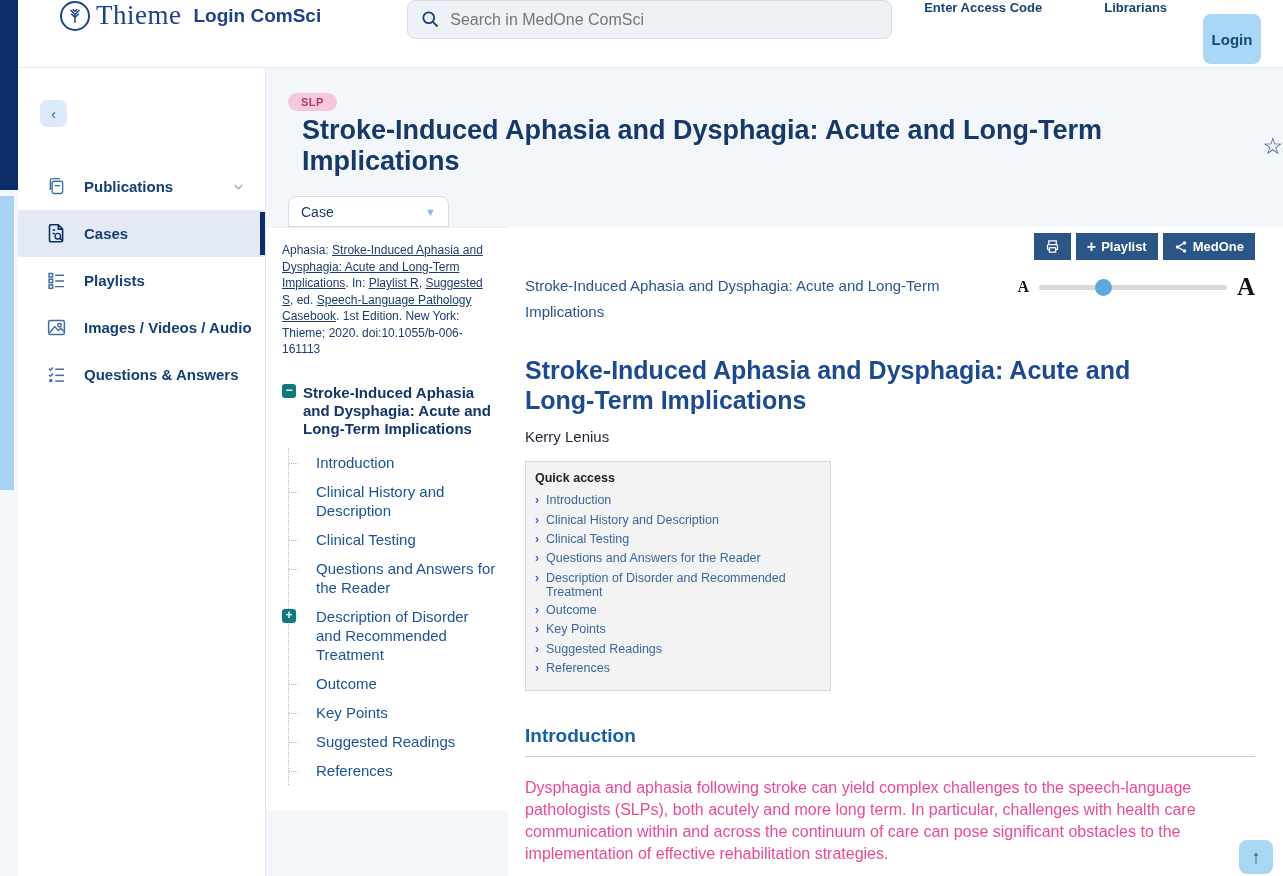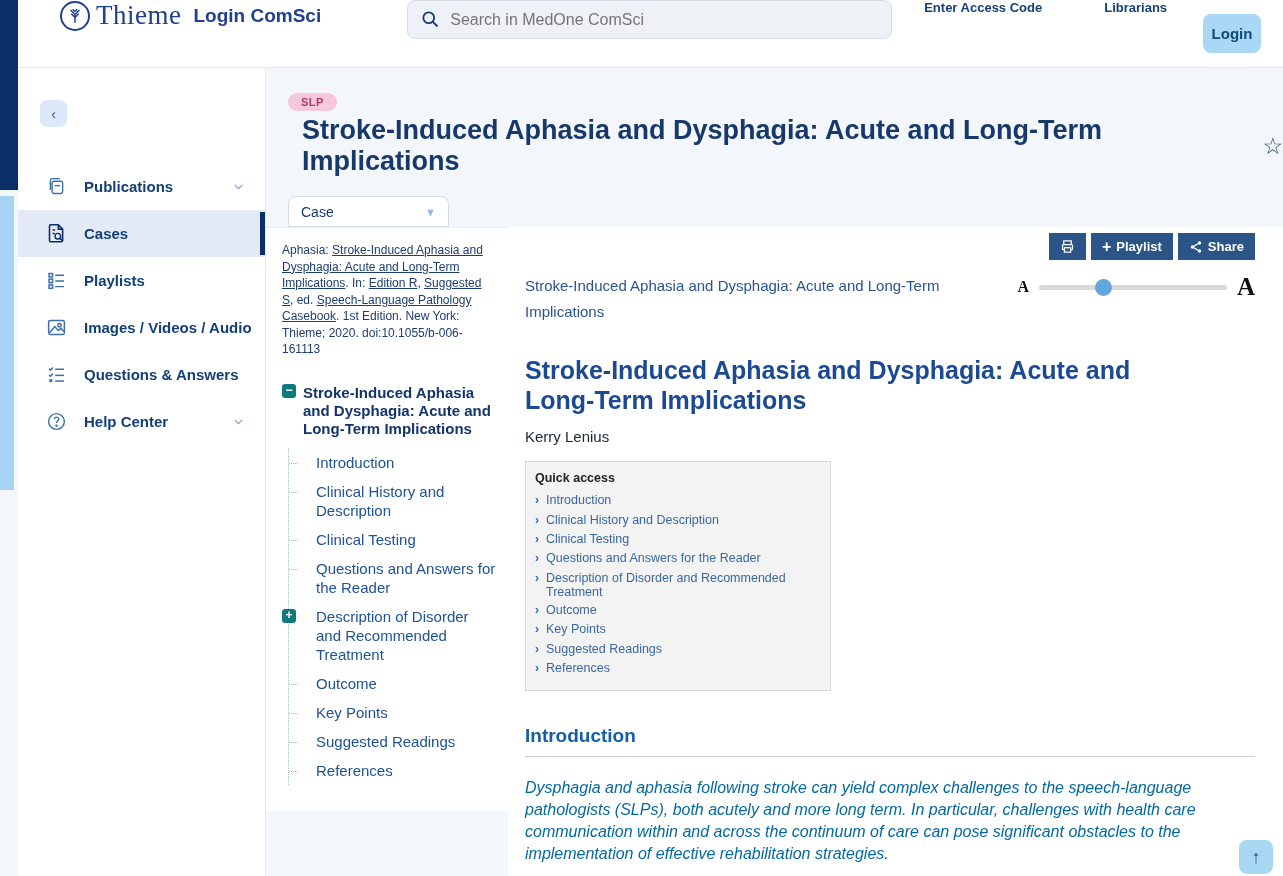--- a/index.html
+++ b/index.html
@@ -15,21 +15,21 @@
   .logo-emblem { width:30px; height:30px; border:2px solid #20408f; border-radius:50%;
     display:flex; align-items:center; justify-content:center; color:#20408f; }
   .logo-thieme { font-family:"Liberation Serif", serif; font-size:27px; color:#20408f; letter-spacing:.5px; }
   .logo-product { font-size:19px; font-weight:700; color:#20408f; margin-left:6px; }
   .search-wrap { position:relative; margin-left:86px; }
   .search-input { width:485px; height:39px; background:#eef1f6; border:1px solid #d9dde6; border-radius:8px;
     padding:0 14px 0 42px; font-size:16px; color:#3d4558; font-family:"Liberation Sans",sans-serif; outline:none; }
   .search-icon { position:absolute; left:13px; top:9px; color:#123d73; }
   .hdr-links { display:flex; align-items:center; gap:62px; margin-left:32px; }
   .hdr-link { font-size:13px; font-weight:700; color:#15417a; text-decoration:none; cursor:pointer; }
-  .login-btn { position:absolute; right:22px; top:14px; width:58px; height:39px; background:#a9d7f5;
+  .login-btn { position:absolute; right:22px; top:14px; width:58px; height:50px; background:#a9d7f5;
     border:none; border-radius:8px; font-size:15px; font-weight:700; color:#124a7a; cursor:pointer;
     font-family:"Liberation Sans",sans-serif; }
 
   
   .sidebar { position:absolute; left:18px; top:68px; bottom:0; width:248px; background:#fff;
     border-right:1px solid #e4e8f0; z-index:4; }
   .collapse-btn { margin:32px 0 36px 22px; width:27px; height:27px; background:#dce9fb; border:none;
     border-radius:7px; color:#2f5a96; font-size:14px; cursor:pointer; }
   .nav-item { position:relative; display:flex; align-items:center; height:47px; padding-left:26px;
     cursor:pointer; color:#17477e; }
@@ -88,21 +88,21 @@
 
   .quick-access { width:306px; background:#f3f3f4; border:1px solid #d8d8d8; margin-top:16px; padding:9px 10px 12px 9px; }
   .qa-title { font-size:12.5px; font-weight:700; color:#222; }
   .qa-list { list-style:none; margin-top:6px; }
   .qa-list li { display:flex; gap:7px; padding:2.2px 0; }
   .qa-chev { color:#2e6cb5; font-weight:700; font-size:12px; line-height:15px; }
   .qa-link { font-size:12.5px; color:#3a679f; cursor:pointer; }
 
   .section { margin-top:34px; }
   .section-heading { font-size:19px; font-weight:600; color:#135fa9; padding-bottom:9px; border-bottom:1px solid #c9ced6; }
-  .section p { margin-top:20px; font-size:16px; line-height:22px; color:#0369a1;font-style:italic; }
+  .section p { margin-top:20px; font-size:16px; line-height:22px; color:#ec4899; }
 
   .scrolltop-btn { position:fixed; right:10px; bottom:2px; width:34px; height:34px; background:#a8d7f2;
     border:none; border-radius:8px; color:#1c4a92; font-size:18px; font-weight:700; cursor:pointer; z-index:20; }
   svg { display:block; }
 </style>
 </head>
 <body>
 
 <div class="header">
   <div class="logo">
@@ -195,53 +195,38 @@
           <path d="M10.5 6 h10"></path>
         <path d="M3.5 12.5 L5 14 L8 11"></path>
           <path d="M10.5 13 h10"></path>
         <path d="M4 17.5 L7 20.5 M7 17.5 L4 20.5"></path>
           <path d="M10.5 19.5 h10"></path>
       </svg>
       </span>
     <span class="lbl">Questions &amp; Answers</span>
   </div>
 
-  <div class="nav-item">
-    <span class="ic">
-      <svg width="21" height="21" viewBox="0 0 24 24" fill="none" stroke="currentColor" stroke-width="1.6">
-        <circle cx="12" cy="12" r="9"></circle>
-          <path d="M9.5 9.5 a2.5 2.5 0 1 1 3.7 2.2 c-.8.45-1.2 1-1.2 1.9"></path>
-          <circle cx="12" cy="16.8" r=".6" fill="currentColor"></circle>
-      </svg>
-      </span>
-    <span class="lbl">Help Center</span>
-    <span class="chev">
-      <svg width="13" height="13" viewBox="0 0 24 24" fill="none" stroke="currentColor" stroke-width="2.4">
-          <path d="M5 9 L12 16 L19 9"></path>
-        </svg>
-      </span>
-  </div>
 </div>
 
 <div class="main">
   <span class="badge">SLP</span>
   <div class="page-title-row">
     <h1 class="page-title">Stroke-Induced Aphasia and Dysphagia: Acute and Long-Term Implications</h1>
     <span class="star-icon">☆</span>
   </div>
 
   <div class="doc-select">
     <span class="val">Case</span>
     <span class="chev">▼</span>
   </div>
 
   <div class="panel">
 
     <div class="left-col">
-      <div class="source"><span>Aphasia: </span><a>Stroke-Induced Aphasia and Dysphagia: Acute and Long-Term Implications</a><span>. In: </span><a>Edition R</a><span>, </span><a>Suggested S</a><span>, ed. </span><a>Speech-Language Pathology Casebook</a><span>. 1st Edition. New York: Thieme; 2020. doi:10.1055/b-006-161113</span>
+      <div class="source"><span>Aphasia: </span><a>Stroke-Induced Aphasia and Dysphagia: Acute and Long-Term Implications</a><span>. In: </span><a>Playlist R</a><span>, </span><a>Suggested S</a><span>, ed. </span><a>Speech-Language Pathology Casebook</a><span>. 1st Edition. New York: Thieme; 2020. doi:10.1055/b-006-161113</span>
       </div>
 
       <div class="toc">
         <div class="toc-root">
           <span class="expander">−</span>
           <span class="toc-root-label">Stroke-Induced Aphasia and Dysphagia: Acute and Long-Term Implications</span>
         </div>
         <ul class="toc-children">
           <li><span class="toc-link">Introduction</span></li>
           <li><span class="toc-link">Clinical History and Description</span></li>
@@ -278,21 +263,21 @@
             </button>
             <button class="tool-btn">
               <span>
                 <svg width="14" height="14" viewBox="0 0 24 24" fill="#fff">
                   <circle cx="18" cy="5" r="3"></circle>
                     <circle cx="6" cy="12" r="3"></circle>
                     <circle cx="18" cy="19" r="3"></circle>
                   <path d="M8.5 10.5 L15.5 6.5 M8.5 13.5 L15.5 17.5" stroke="#fff" stroke-width="2"></path>
                 </svg>
                 </span>
-              <span>Share</span>
+              <span>MedOne</span>
             </button>
           </div>
           <div class="fontsize-row">
             <span class="a-small">A</span>
             <span class="slider">
               <span class="slider-thumb"></span>
             </span>
             <span class="a-big">A</span>
           </div>
         </div>

